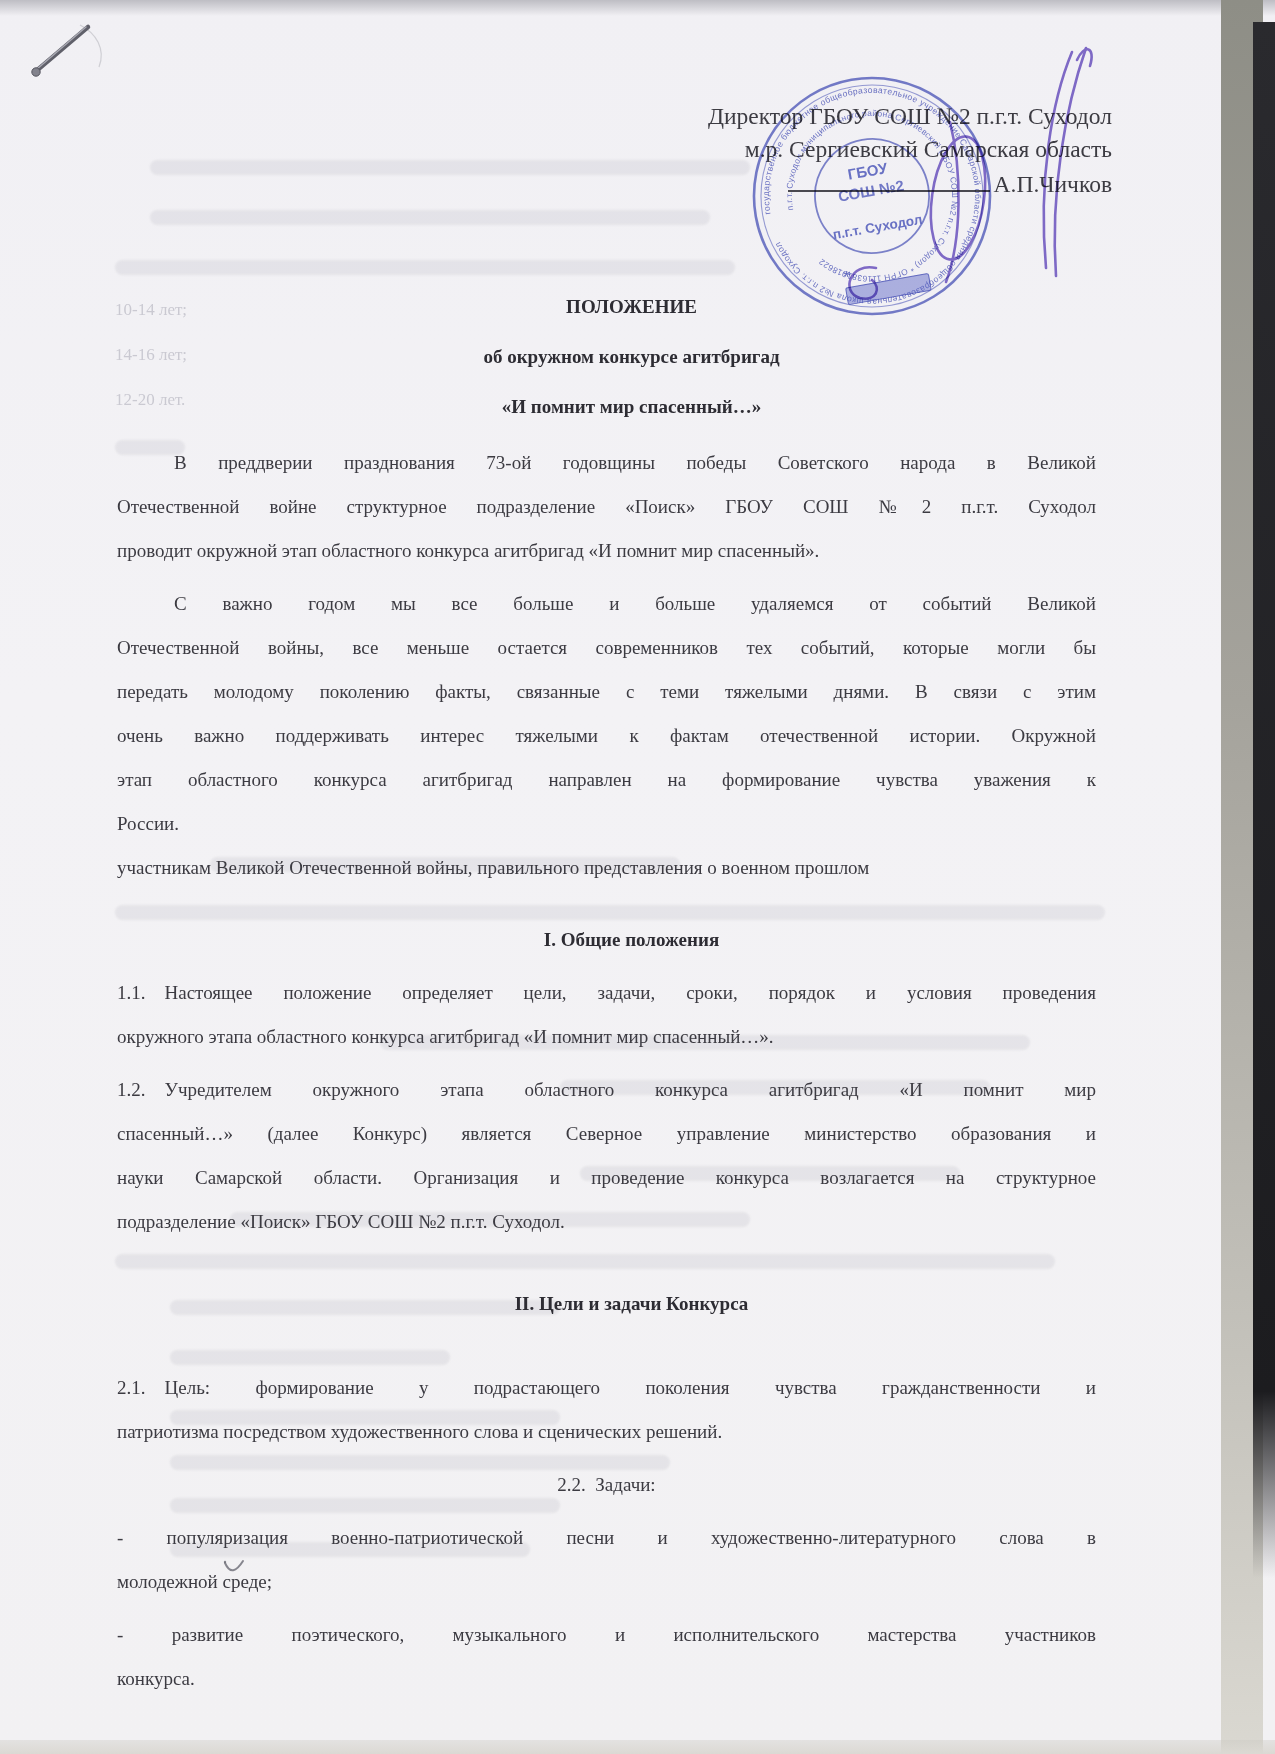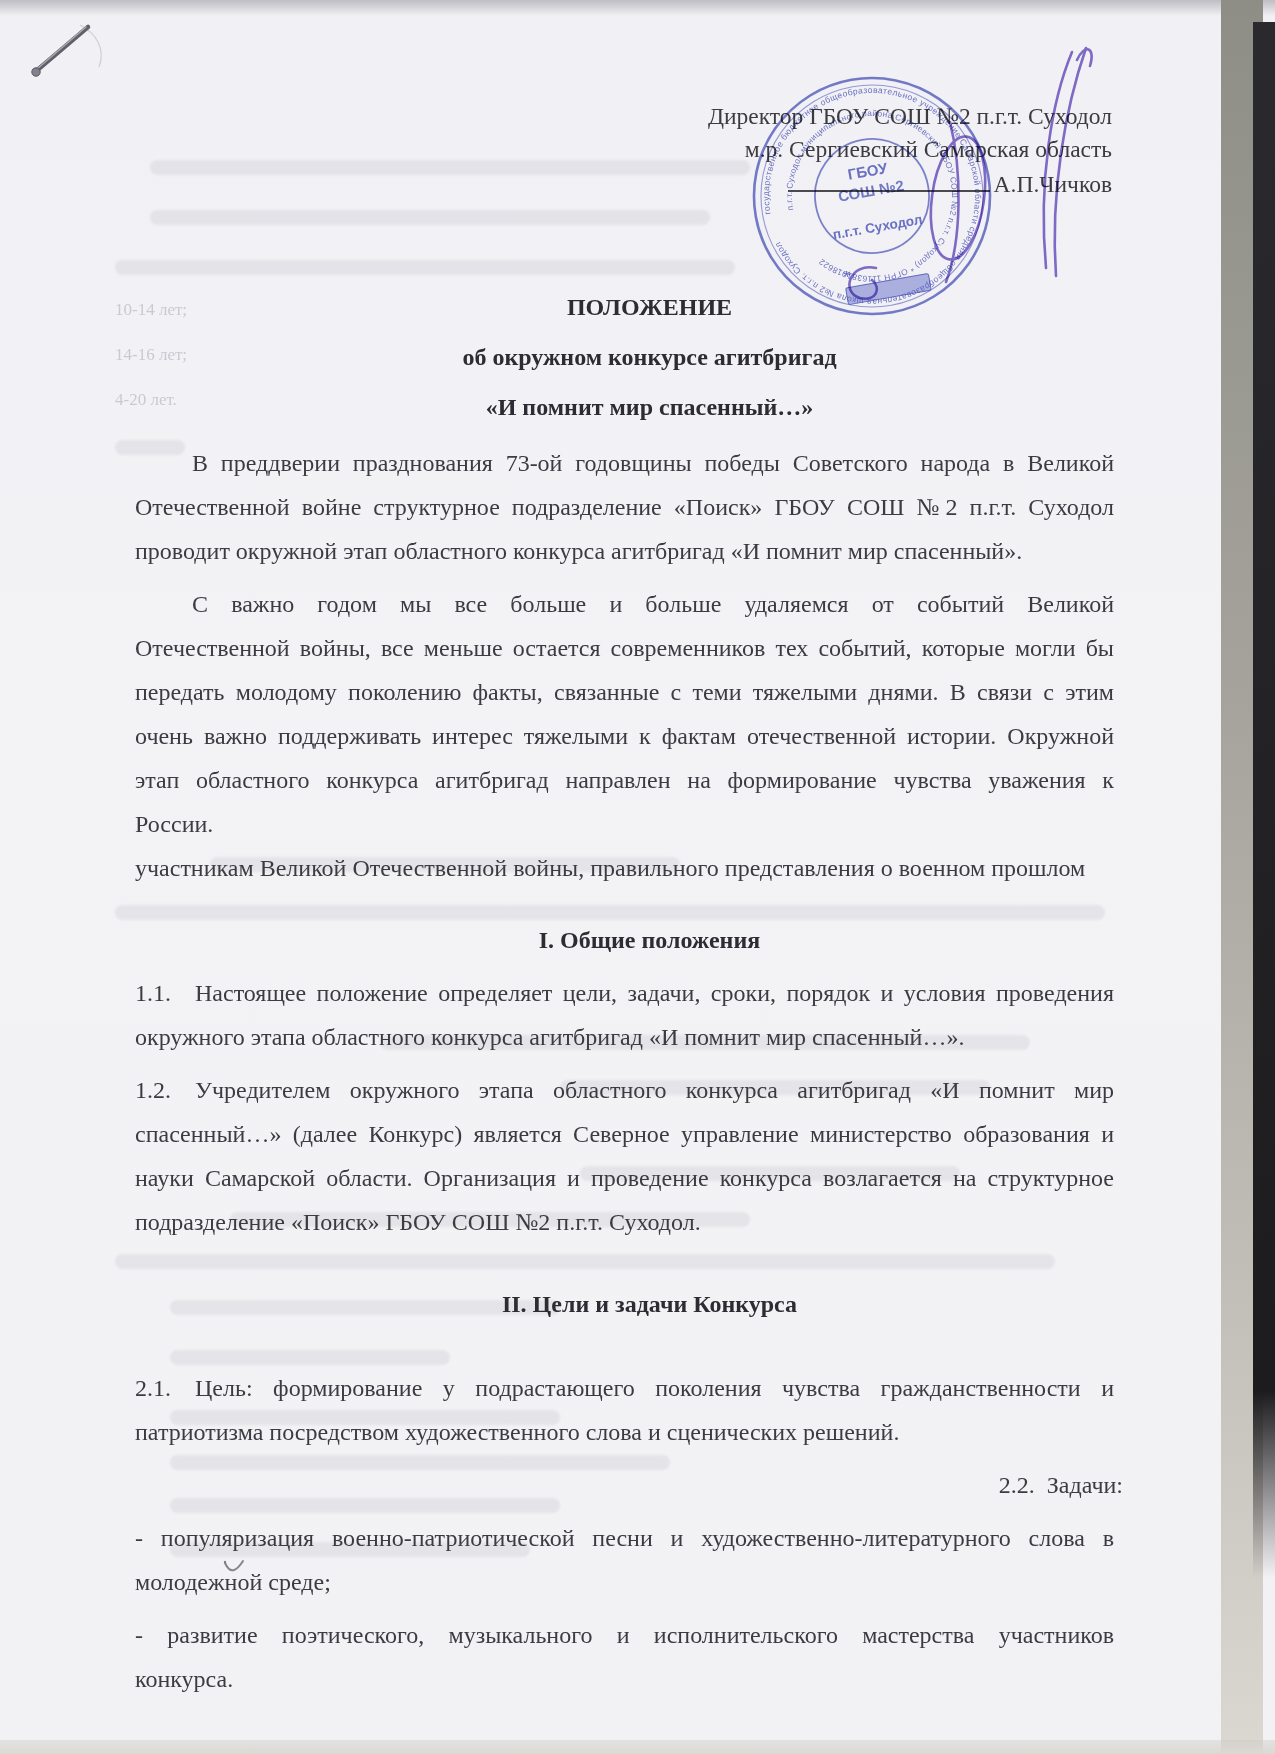--- a/index.html
+++ b/index.html
@@ -11,31 +11,31 @@
   .edge-bottom{position:absolute;left:0;top:1740px;width:1275px;height:14px;background:linear-gradient(180deg,rgba(200,198,192,.35),#dbd9d3);}
   
   .bleed{position:absolute;inset:0;}
   .bl{position:absolute;height:15px;border-radius:8px;background:rgba(128,128,146,.12);filter:blur(1px);}
   .blt{position:absolute;font-size:17px;color:rgba(108,108,130,.30);filter:blur(.5px);white-space:nowrap;margin-top:8px;}
   
   .approval{position:absolute;top:100px;right:163px;text-align:right;font-size:23.5px;line-height:33px;white-space:nowrap;}
   .ap-1{padding-right:98px;}
   .sig-blank{display:inline-block;width:202px;border-bottom:2px solid #4a4950;height:24px;margin-right:4px;vertical-align:baseline;}
   
-  .content{position:absolute;left:126px;top:282px;width:997px;font-size:24px;}
+  .content{position:absolute;left:108px;top:282px;width:997px;font-size:19px;}
   .center-line{text-align:center;font-weight:bold;color:#2d2c33;white-space:nowrap;transform:translateX(25px);}
   .title-line{line-height:50px;}
   .sect-h{line-height:44px;}
   .h-sp1{margin-top:28px;}
   .h-sp2{margin-top:38px;margin-bottom:40px;}
   .para{margin:9px;}
   .pline{line-height:44px;text-align:justify;text-align-last:justify;white-space:nowrap;}
   .para .pline:last-child{text-align-last:left;}
   .indent-first .pline:first-child{text-indent:57px;}
-  .pline-left{line-height:44px;text-align:right;}
+  .pline-left{line-height:44px;text-align:center;}
   
   .stamp{position:absolute;left:712px;top:36px;mix-blend-mode:multiply;}
   .signature{position:absolute;left:700px;top:30px;mix-blend-mode:multiply;}
   .pin{position:absolute;left:20px;top:15px;}
   .pen-tick{position:absolute;left:222px;top:1558px;}
 </style>
 </head>
 <body>
 
 <div class="page">
@@ -53,21 +53,21 @@
     <i class="bl" style="left:230px;top:1212px;width:520px;"></i>
     <i class="bl" style="left:115px;top:1254px;width:940px;"></i>
     <i class="bl" style="left:170px;top:1300px;width:390px;"></i>
     <i class="bl" style="left:170px;top:1350px;width:280px;"></i>
     <i class="bl" style="left:170px;top:1410px;width:390px;"></i>
     <i class="bl" style="left:170px;top:1455px;width:500px;"></i>
     <i class="bl" style="left:170px;top:1498px;width:390px;"></i>
     <i class="bl" style="left:170px;top:1542px;width:360px;"></i>
     <span class="blt" style="left:115px;top:292px;">10-14 лет;</span>
     <span class="blt" style="left:115px;top:337px;">14-16 лет;</span>
-    <span class="blt" style="left:115px;top:382px;">4-20 лет.</span>
+    <span class="blt" style="left:115px;top:382px;">12-20 лет.</span>
   </div>
 
   <svg class="pin" width="100" height="80" viewBox="0 0 100 80">
     <path d="M 60 10 C 76 18 86 34 79 52" stroke="#b9b9bf" stroke-width="1.2" fill="none" opacity="0.6"></path>
     <line x1="68" y1="12" x2="15" y2="57" stroke="#60606a" stroke-width="4.5" stroke-linecap="round"></line>
     <line x1="66" y1="12" x2="17" y2="54" stroke="#a9a9b3" stroke-width="1.4" stroke-linecap="round"></line>
     <circle cx="16" cy="57" r="4.2" fill="#82828c" stroke="#55555e" stroke-width="1"></circle>
   </svg>
 
   <div class="approval">

